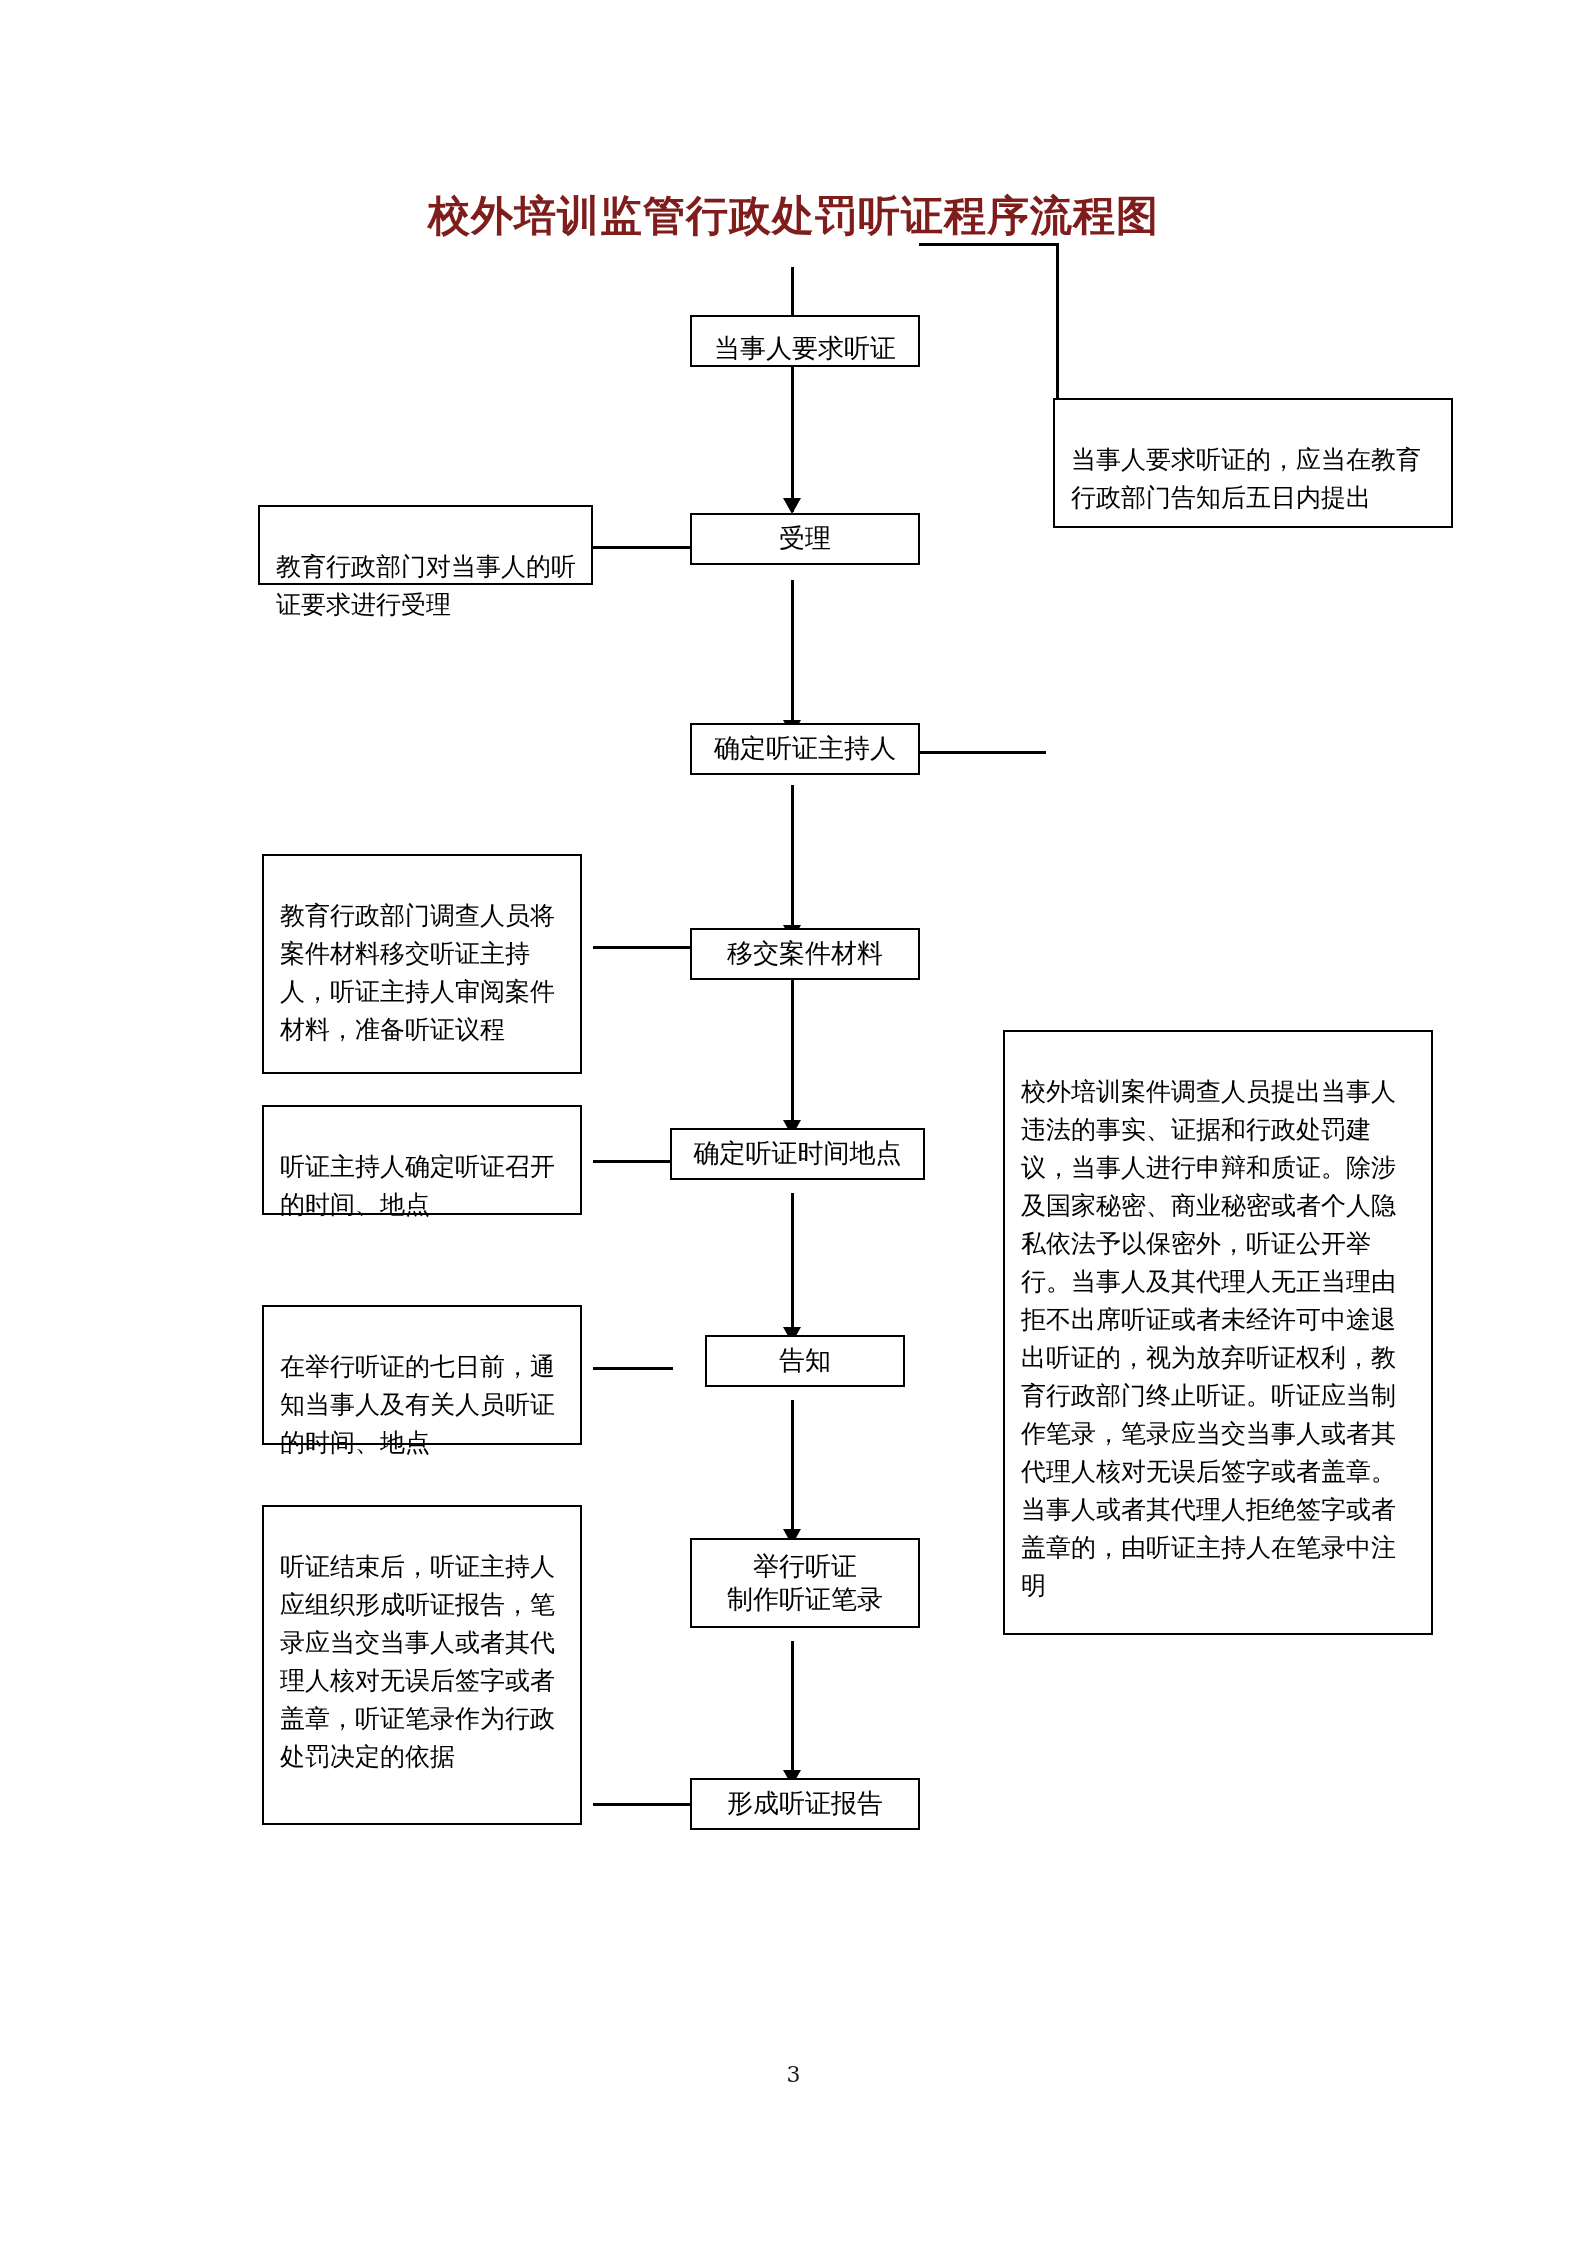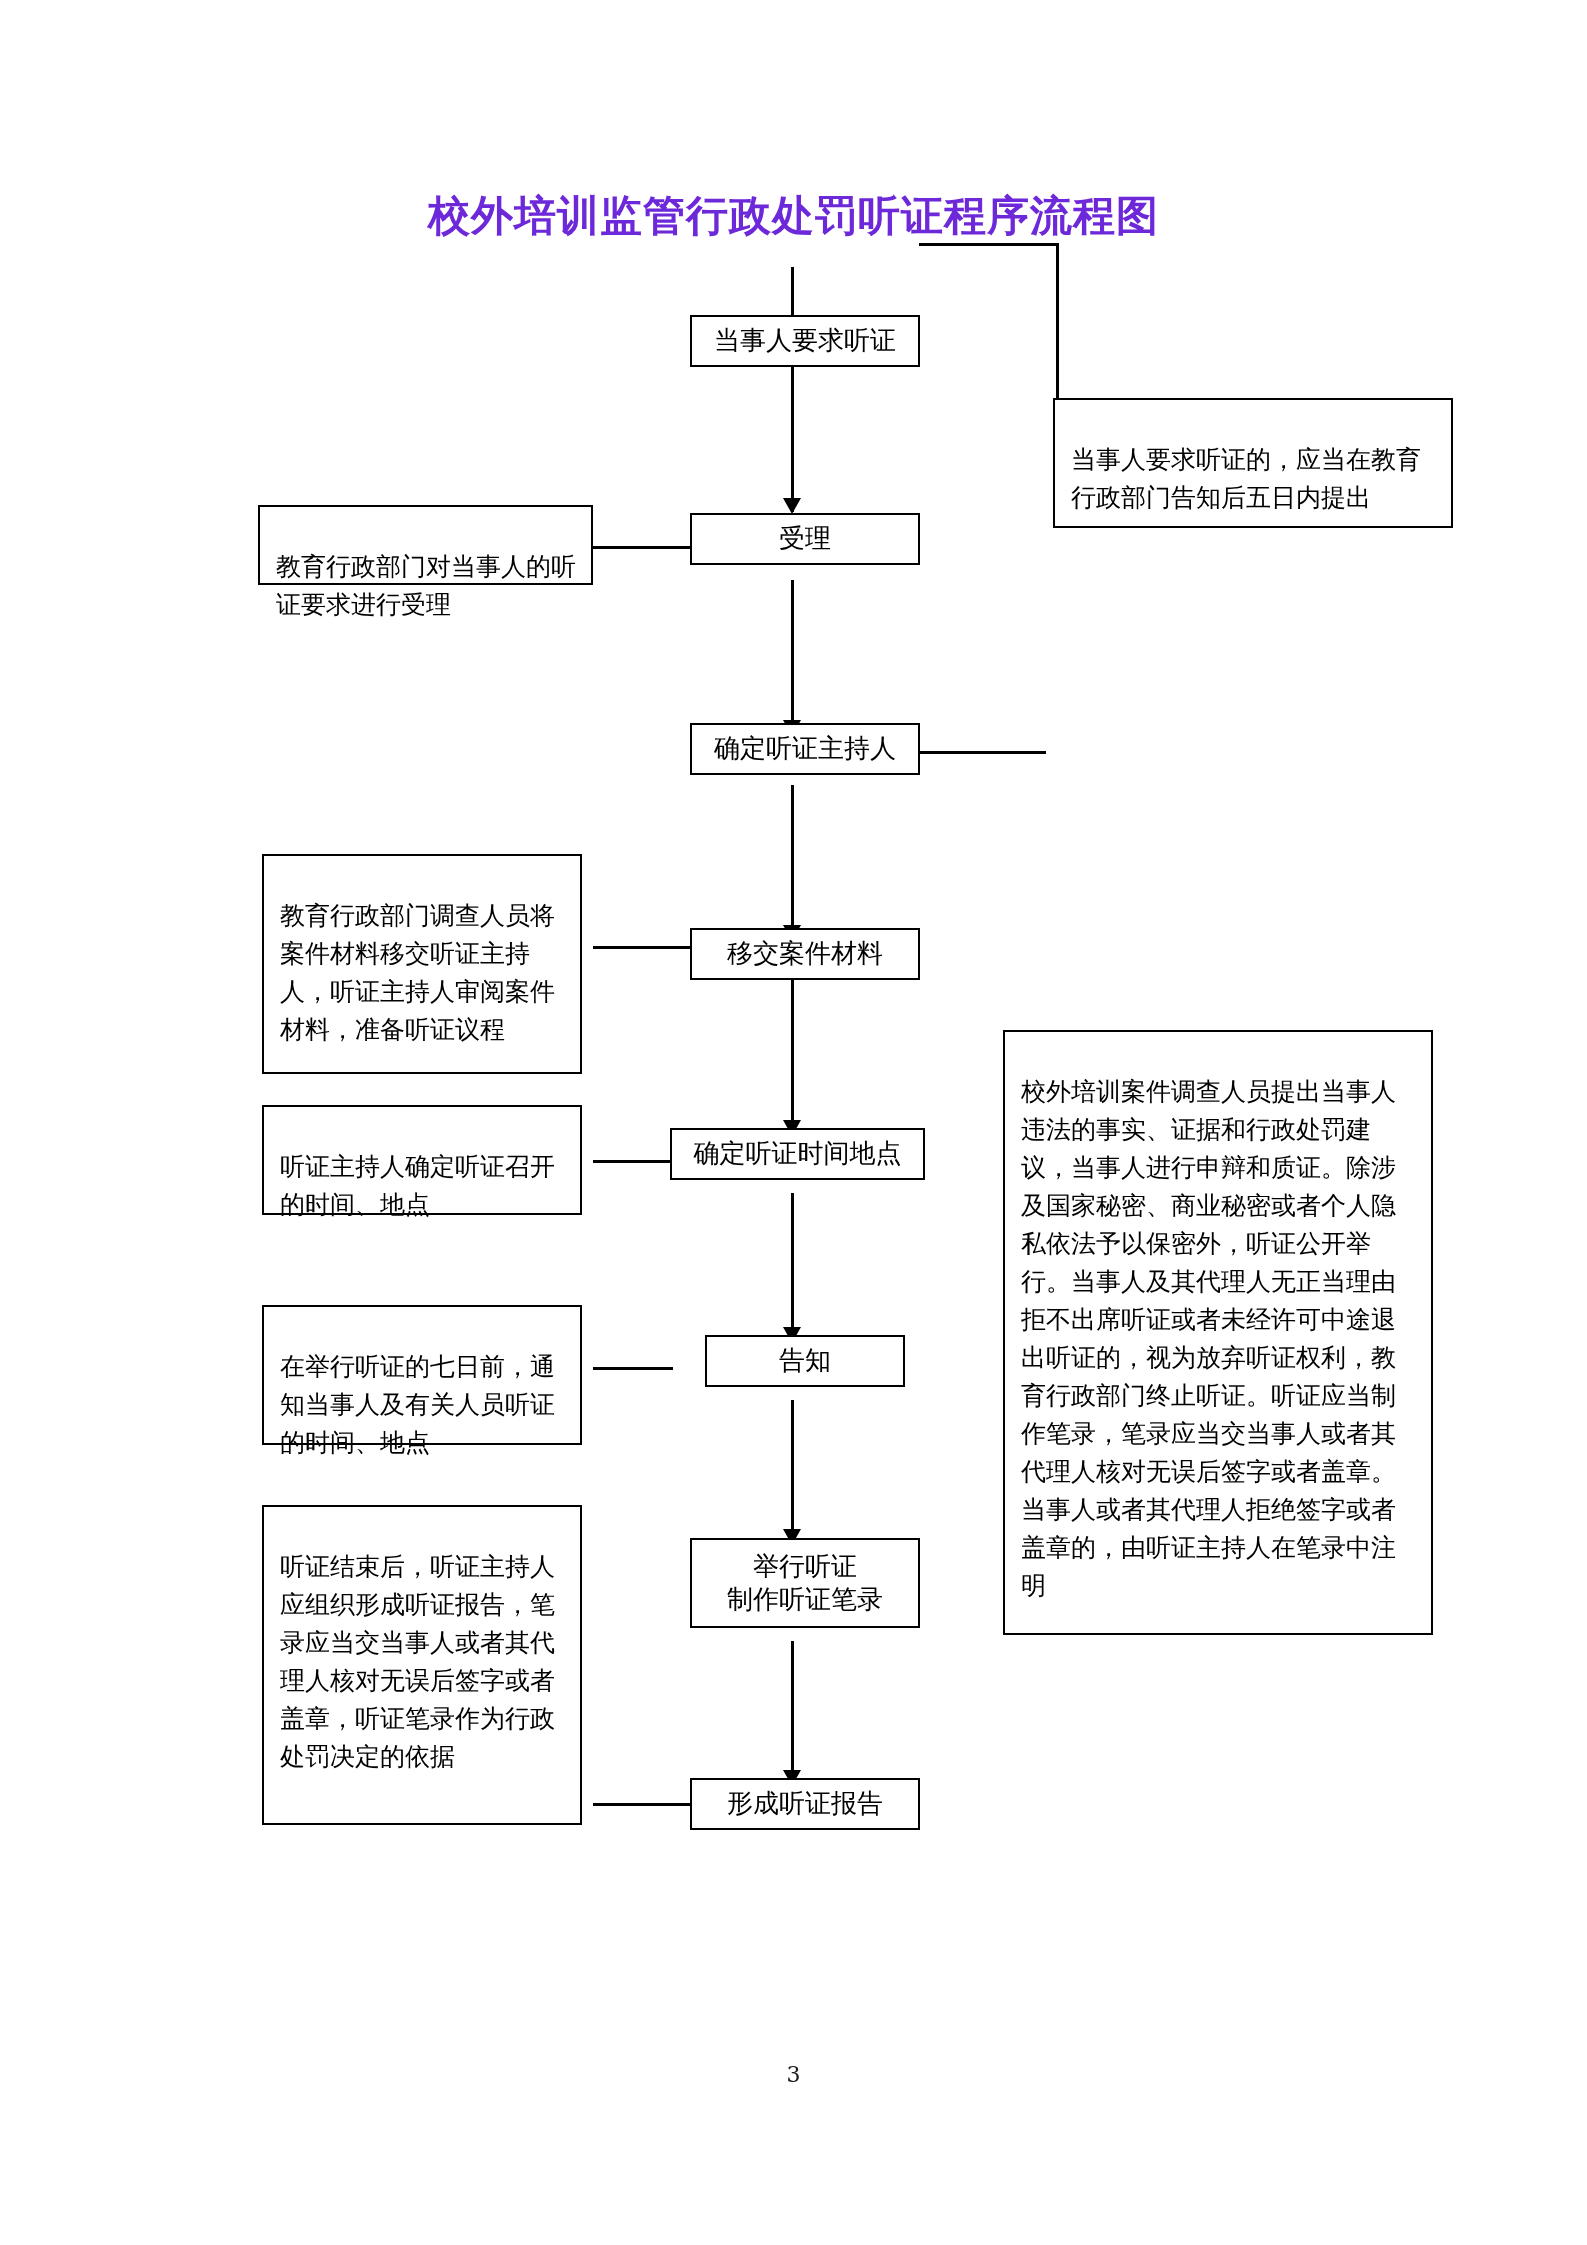--- a/index.html
+++ b/index.html
@@ -21,21 +21,21 @@
   #title {
     position: absolute;
     left: 0;
     top: 188px;
     width: 1587px;
     text-align: center;
     font-family: "DejaVu Sans", "Liberation Sans", sans-serif;
     font-size: 42px;
     font-weight: 600;
     letter-spacing: 1px;
-    color: #6d28d9;
+    color: #7f1d1d;
   }
   .box {
     position: absolute;
     box-sizing: border-box;
     border: 2.5px solid #000;
     background: #ffffff;
     display: flex;
     align-items: center;
     z-index: 3;
   }
@@ -130,21 +130,21 @@
   <div class="hline" style="left:593px; top:1367px; width:80px;"></div>
 
   <div class="vline" style="left:791px; top:1400px; height:145px;"></div>
   <div class="arrowhead" style="left:783px; top:1529px;"></div>
 
   <div class="vline" style="left:791px; top:1641px; height:145px;"></div>
   <div class="arrowhead" style="left:783px; top:1770px;"></div>
 
   <div class="hline" style="left:593px; top:1803px; width:100px;"></div>
 
-  <div class="box node" style="left:690px; top:315px; width:230px; height:52px;">
+  <div class="box node" style="left:690px; top:315px; width:230px; height:52px;align-items:flex-end;">
     <span>当事人要求听证</span>
   </div>
 
   <div class="box node" style="left:690px; top:513px; width:230px; height:52px;">
     <span>受理</span>
   </div>
 
   <div class="box node" style="left:690px; top:723px; width:230px; height:52px;">
     <span>确定听证主持人</span>
   </div>

